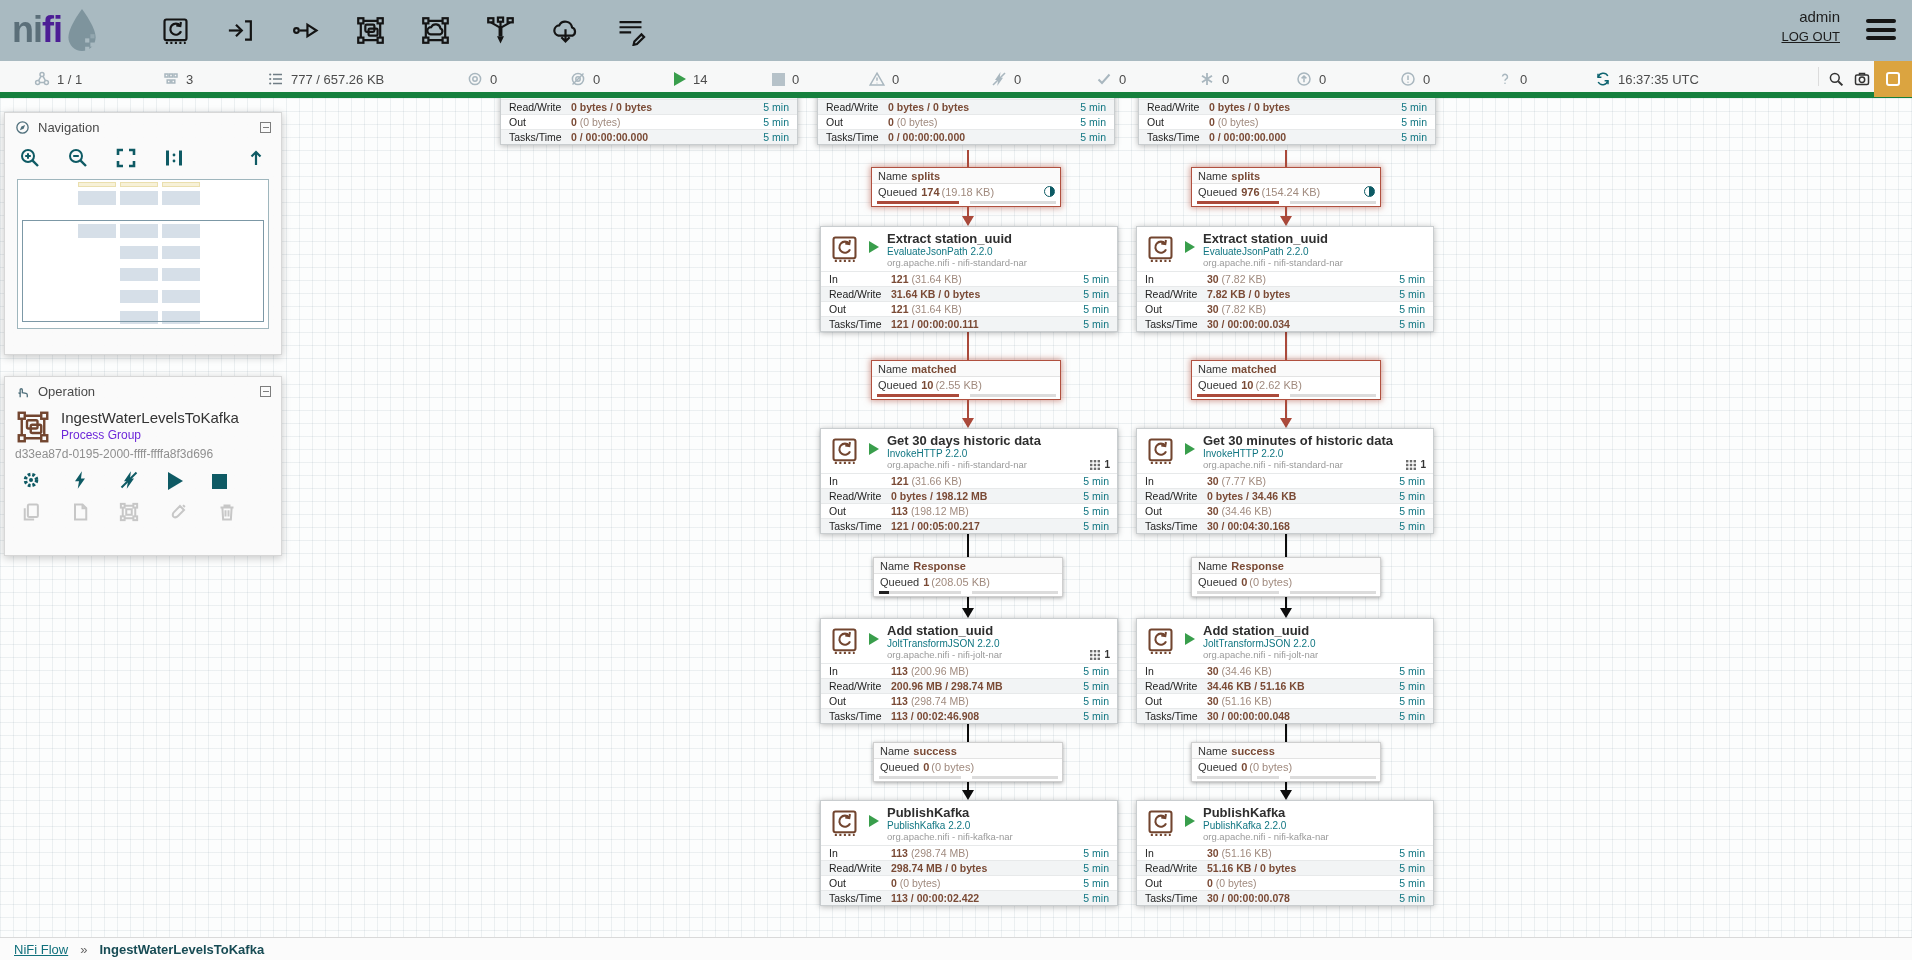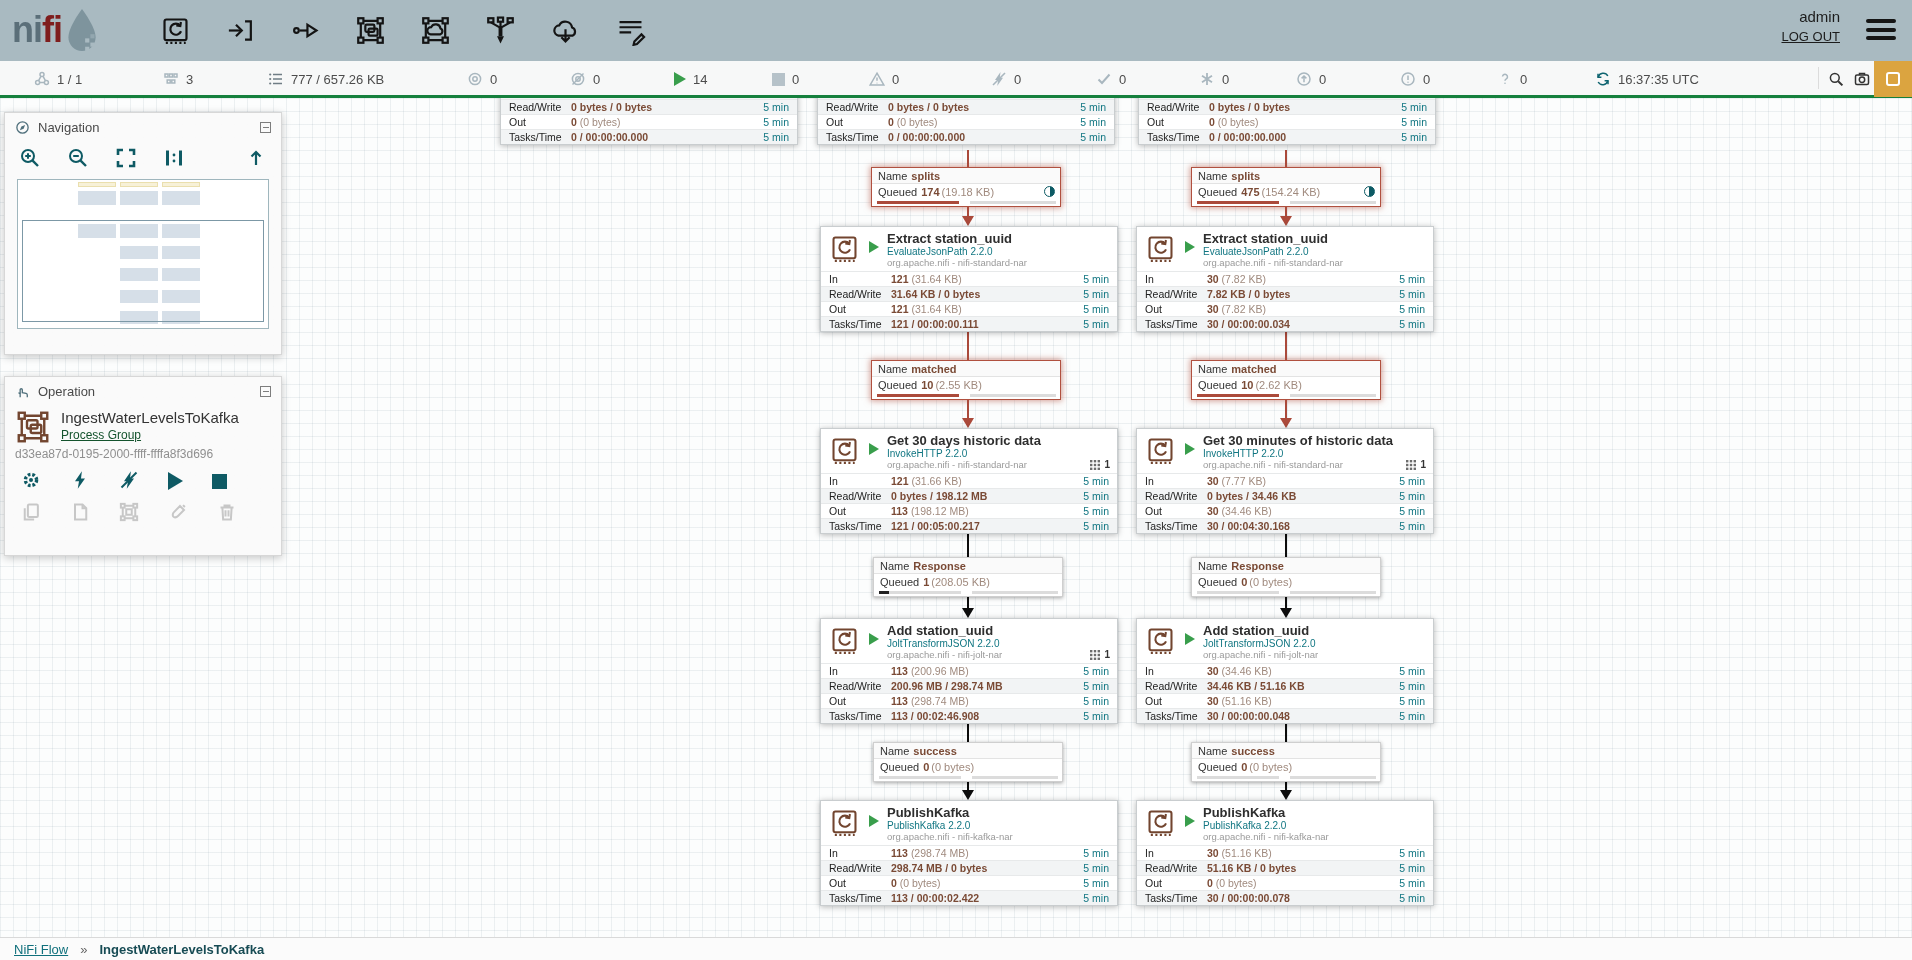--- a/index.html
+++ b/index.html
@@ -3,33 +3,33 @@
 <meta charset="utf-8">
 <style>
   * { box-sizing: border-box; margin: 0; padding: 0; }
   html,body { width:1912px; height:960px; overflow:hidden; font-family:"Liberation Sans", "DejaVu Sans", sans-serif; }
   .app { width:1912px; height:960px; display:flex; flex-direction:column; background:#fff; }
 
   
   .hdr { position:relative; height:61px; background:#a9bac1; flex:0 0 auto; }
   .logo { position:absolute; left:12px; top:6px; display:flex; align-items:center; }
   .logo-txt { font-size:36px; font-weight:bold; letter-spacing:-1px; line-height:48px; }
-  .logo-ni { color:#5b6f79; } .logo-fi { color:#7f1d1d; }
+  .logo-ni { color:#5b6f79; } .logo-fi { color:#4c1d95; }
   .logo-drop { margin-left:2px; }
   .tbar { position:absolute; left:160px; top:15px; display:flex; gap:34px; }
   .tbtn { width:31px; height:31px; color:#141414; cursor:grab; }
   .tbtn svg { width:100%; height:100%; stroke:currentColor; fill:none; stroke-width:1.7; }
   .hdr-right { position:absolute; right:72px; top:8px; text-align:right; }
   .hdr-user { font-size:15px; color:#1c1c1c; }
   .hdr-logout { font-size:13px; color:#1c1c1c; text-decoration:underline; cursor:pointer; display:inline-block; margin-top:4px; }
   .burger { position:absolute; right:16px; top:19px; width:30px; cursor:pointer; }
   .burger div { height:4px; background:#151515; border-radius:2px; margin-bottom:4.5px; }
 
   
-  .sbar { position:relative; height:37px; background:#f7f8f8; border-bottom:3px solid #15803d; flex:0 0 auto; font-size:13px; color:#4c4c4c; }
+  .sbar { position:relative; height:37px; background:#f7f8f8; border-bottom:6px solid #15803d; flex:0 0 auto; font-size:13px; color:#4c4c4c; }
   .sitem { position:absolute; top:0; height:36px; display:flex; align-items:center; gap:7px; white-space:nowrap; }
   .sic { width:16px; height:16px; color:#a9b7bf; flex:0 0 auto; }
   .sic svg { width:100%; height:100%; stroke:currentColor; fill:none; stroke-width:1.5; }
   .tri-run { width:0; height:0; border-left:12px solid #399e4c; border-top:7px solid transparent; border-bottom:7px solid transparent; }
   .sq-stop { width:13px; height:13px; background:#b6c2c9; }
   .s-teal { color:#0e6470; }
   .sdivider { position:absolute; left:1818px; top:6px; bottom:6px; width:1px; background:#dcdcdc; }
   .sbtn { cursor:pointer; color:#333; }
   .orange-tab { position:absolute; right:0; top:0; width:38px; height:36px; background:#dba440; cursor:pointer; display:flex; align-items:center; justify-content:center; }
   .orange-tab span { width:14px; height:14px; border:2px solid #fff; border-radius:3px; display:block; }
@@ -94,21 +94,21 @@
   .navctl .nbtn:last-child { margin-left:auto; }
   .minimap { position:relative; margin:6px 12px 10px; height:150px; border:1px solid #9fb6bd; background:#fff; overflow:hidden; cursor:pointer; }
   .mb { position:absolute; background:#d6dfe8; }
   .ms { position:absolute; background:#f7f1d8; border:1px solid #eadfae; }
   .vp { position:absolute; left:4px; right:4px; top:40px; bottom:6px; border:1px solid #7c98a6; }
 
   .pgrow { display:flex; gap:10px; padding:6px 10px 0; align-items:flex-start; }
   .pgrow .pgic { width:36px; height:36px; color:#72452f; flex:0 0 auto; }
   .pgrow .pgic svg { width:100%; height:100%; stroke:currentColor; fill:none; stroke-width:1.6; }
   .op-name { font-size:15px; color:#333; }
-  .op-type { font-size:12px; color:#14532d; margin-top:2px;text-decoration:underline; }
+  .op-type { font-size:12px; color:#6d28d9; margin-top:2px; }
   .op-id { padding:2px 10px 0; font-size:12px; color:#8f8f8f; }
   .opbtns { display:flex; align-items:center; gap:29px; padding:9px 16px 0; color:#0e5a64; }
   .opbtns.dim { color:#c7c7c7; padding-top:12px; }
   .ob { width:20px; height:20px; cursor:pointer; }
   .ob svg { width:100%; height:100%; stroke:currentColor; fill:none; stroke-width:1.6; }
   .ob.fill svg { fill:currentColor; stroke:none; }
   .stopsq { width:15px; height:15px; background:#0e5a64; margin-top:2px; }
 
   
   .ftr { height:23px; background:#fbfbfb; border-top:1px solid #d9d9d9; display:flex; align-items:center; gap:12px; padding-left:14px; font-size:13px; flex:0 0 auto; }
@@ -548,21 +548,21 @@
     </div>
 
     <div class="conn alert" style="left:871px;top:69px">
       <div class="crow cname"><span class="ck">Name</span><span class="cv">splits</span></div>
       <div class="crow"><span class="ck">Queued</span><span class="cv">174</span><span class="cx">(19.18 KB)</span><span class="halfdot"></span></div>
       <div class="bar bl"></div>
         <div class="bar br"></div>
     </div>
     <div class="conn alert" style="left:1191px;top:69px">
       <div class="crow cname"><span class="ck">Name</span><span class="cv">splits</span></div>
-      <div class="crow"><span class="ck">Queued</span><span class="cv">475</span><span class="cx">(154.24 KB)</span><span class="halfdot"></span></div>
+      <div class="crow"><span class="ck">Queued</span><span class="cv">976</span><span class="cx">(154.24 KB)</span><span class="halfdot"></span></div>
       <div class="bar bl"></div>
         <div class="bar br"></div>
     </div>
     <div class="conn alert" style="left:871px;top:262px">
       <div class="crow cname"><span class="ck">Name</span><span class="cv">matched</span></div>
       <div class="crow"><span class="ck">Queued</span><span class="cv">10</span><span class="cx">(2.55 KB)</span></div>
       <div class="bar bl"></div>
         <div class="bar br"></div>
     </div>
     <div class="conn alert" style="left:1191px;top:262px">

